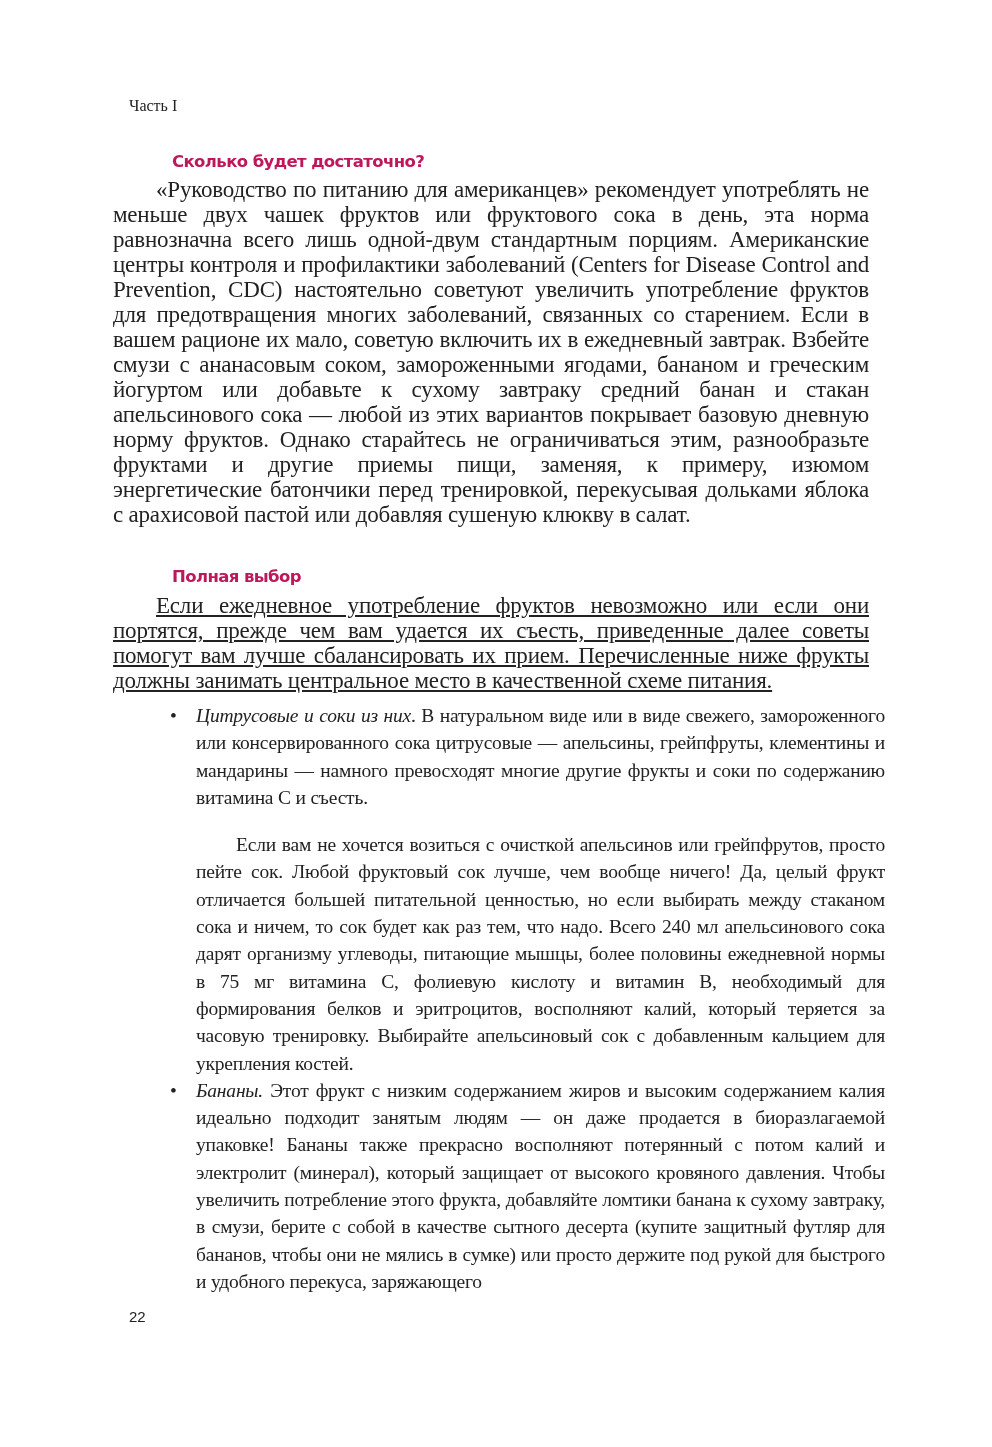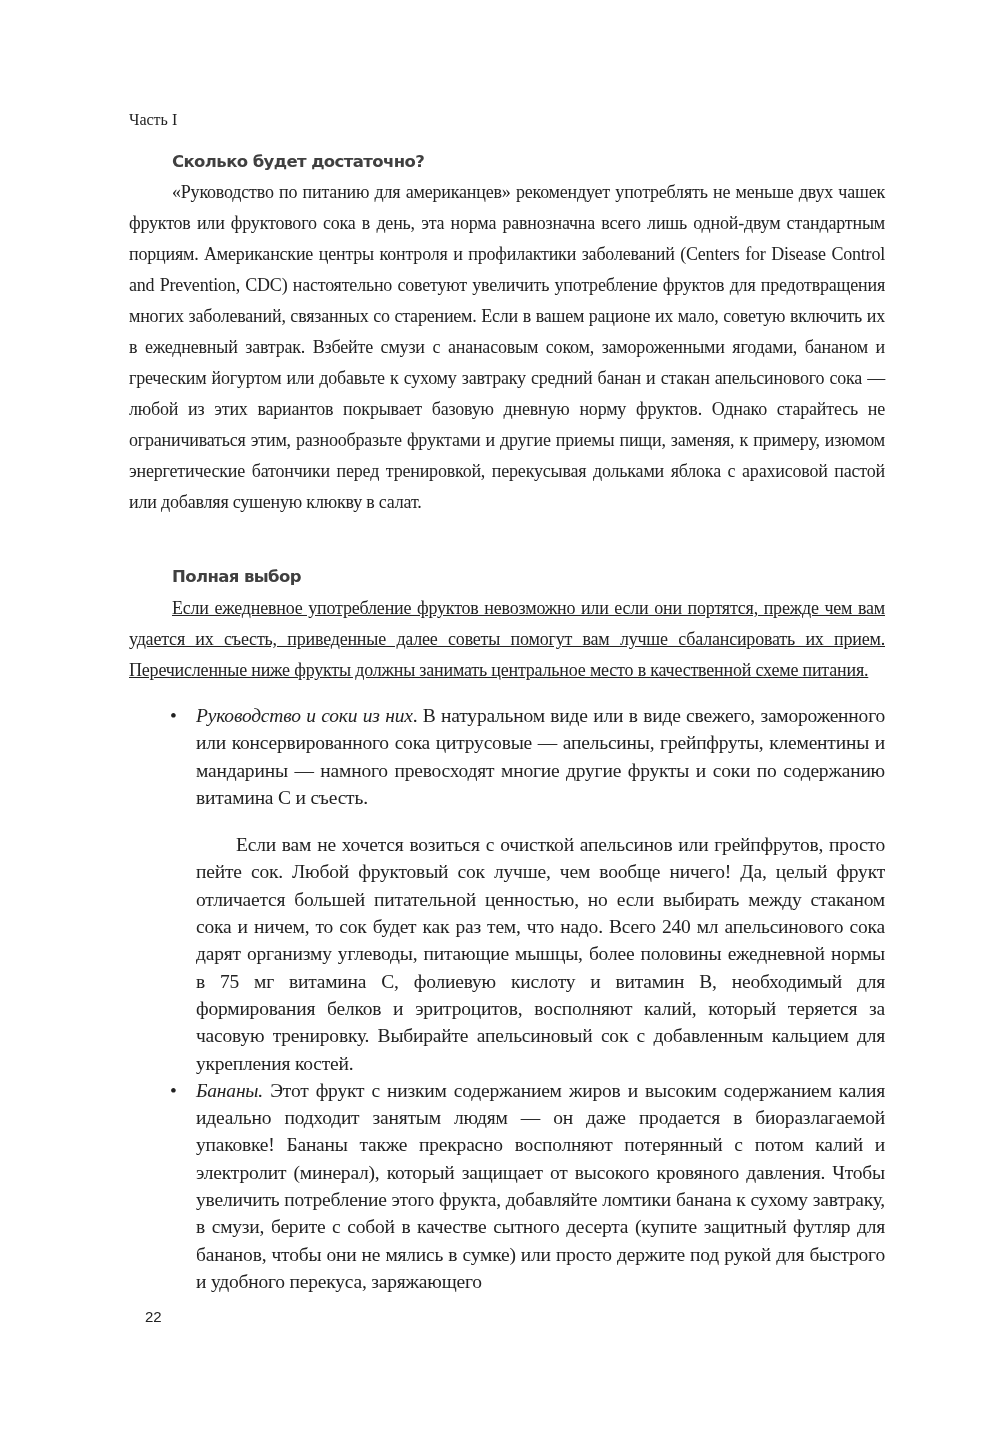--- a/index.html
+++ b/index.html
@@ -1,32 +1,32 @@
 <!DOCTYPE html>
 <html><head>
 <meta charset="utf-8">
 <style>
   html, body { margin: 0; padding: 0; background: #ffffff; }
   body { width: 992px; height: 1447px; position: relative; overflow: hidden; color: #222; }
   .page { position: absolute; left: 0; top: 0; width: 992px; height: 1447px; }
-  .running-head { position: absolute; left: 129px; top: 111px; font-family: "Liberation Serif", serif; font-size: 16px; color: #222; text-align: center; }
-  .text-block { position: absolute; left: 129px; width: 756px; font-family: "Liberation Serif", serif; font-size: 18px; line-height: 31px; text-align: justify; color: #222; letter-spacing: -0.2px; }
+  .running-head { position: absolute; left: 129px; top: 97px; font-family: "Liberation Serif", serif; font-size: 16px; color: #222; text-align: center; }
+  .text-block { position: absolute; left: 113px; width: 756px; font-family: "Liberation Serif", serif; font-size: 23px; line-height: 25px; text-align: justify; color: #222; letter-spacing: -0.2px; }
   .text-block p { margin: 0; text-indent: 43px; }
-  .heading { position: absolute; left: 172px; font-family: "DejaVu Sans", sans-serif; font-weight: bold; font-size: 16.5px; color: #404040; letter-spacing: -0.6px; }
+  .heading { position: absolute; left: 172px; font-family: "DejaVu Sans", sans-serif; font-weight: bold; font-size: 16.5px; color: #be185d; letter-spacing: -0.6px; }
   #h1 { top: 152px; }
   #h2 { top: 567px; }
   #sec1 { top: 177px; }
   #sec2 { top: 593px; text-decoration: underline; }
   ul.bullets { position: absolute; left: 129px; top: 702px; width: 756px; margin: 0; padding: 0; list-style: none; font-family: "Liberation Serif", serif; font-size: 19.5px; line-height: 27.3px; text-align: justify; color: #222; letter-spacing: -0.2px; }
   ul.bullets li { position: relative; padding-left: 67px; }
   ul.bullets li .bullet { position: absolute; left: 41px; top: 0; }
   ul.bullets li p { margin: 0; }
   ul.bullets li p.sub { text-indent: 40px; margin-top: 20px; }
   .em { font-style: italic; }
-  .page-number { position: absolute; left: 129px; top: 1308px; font-family: "Liberation Sans", sans-serif; font-size: 15px; color: #222; margin-left: 16px; }
+  .page-number { position: absolute; left: 129px; top: 1308px; font-family: "Liberation Sans", sans-serif; font-size: 15px; color: #222; }
   .full-version { position: absolute; left: 134px; top: 1370px; font-family: "Liberation Sans", sans-serif; font-size: 25.5px; color: #0a0ad0; text-decoration: none; letter-spacing: -0.2px; white-space: nowrap; }
 </style>
 </head>
 <body>
 
 <div class="page">
 
   <div class="running-head">Часть I</div>
 
   <div class="heading" id="h1">Сколько будет достаточно?</div>
@@ -35,21 +35,21 @@
   </div>
 
   <div class="heading" id="h2">Полная выбор</div>
   <div class="text-block" id="sec2">
     <p>Если ежедневное употребление фруктов невозможно или если они портятся, прежде чем вам удается их съесть, приведенные далее советы помогут вам лучше сбалансировать их прием. Перечисленные ниже фрукты должны занимать центральное место в качественной схеме питания.</p>
   </div>
 
   <ul class="bullets">
     <li>
       <span class="bullet">•</span>
-      <p><span class="em">Руководство и соки из них</span><span>. В натуральном виде или в виде свежего, замороженного или консервированного сока цитрусовые — апельсины, грейпфруты, клементины и мандарины — намного превосходят многие другие фрукты и соки по содержанию витамина С и съесть.</span></p>
+      <p><span class="em">Цитрусовые и соки из них</span><span>. В натуральном виде или в виде свежего, замороженного или консервированного сока цитрусовые — апельсины, грейпфруты, клементины и мандарины — намного превосходят многие другие фрукты и соки по содержанию витамина С и съесть.</span></p>
       <p class="sub">Если вам не хочется возиться с очисткой апельсинов или грейпфрутов, просто пейте сок. Любой фруктовый сок лучше, чем вообще ничего! Да, целый фрукт отличается большей питательной ценностью, но если выбирать между стаканом сока и ничем, то сок будет как раз тем, что надо. Всего 240 мл апельсинового сока дарят организму углеводы, питающие мышцы, более половины ежедневной нормы в 75 мг витамина С, фолиевую кислоту и витамин В, необходимый для формирования белков и эритроцитов, восполняют калий, который теряется за часовую тренировку. Выбирайте апельсиновый сок с добавленным кальцием для укрепления костей.</p>
     </li>
     <li>
       <span class="bullet">•</span>
       <p><span class="em">Бананы.</span><span> Этот фрукт с низким содержанием жиров и высоким содержанием калия идеально подходит занятым людям — он даже продается в биоразлагаемой упаковке! Бананы также прекрасно восполняют потерянный с потом калий и электролит (минерал), который защищает от высокого кровяного давления. Чтобы увеличить потребление этого фрукта, добавляйте ломтики банана к сухому завтраку, в смузи, берите с собой в качестве сытного десерта (купите защитный футляр для бананов, чтобы они не мялись в сумке) или просто держите под рукой для быстрого и удобного перекуса, заряжающего</span></p>
     </li>
   </ul>
 
   <div class="page-number">22</div>
 

